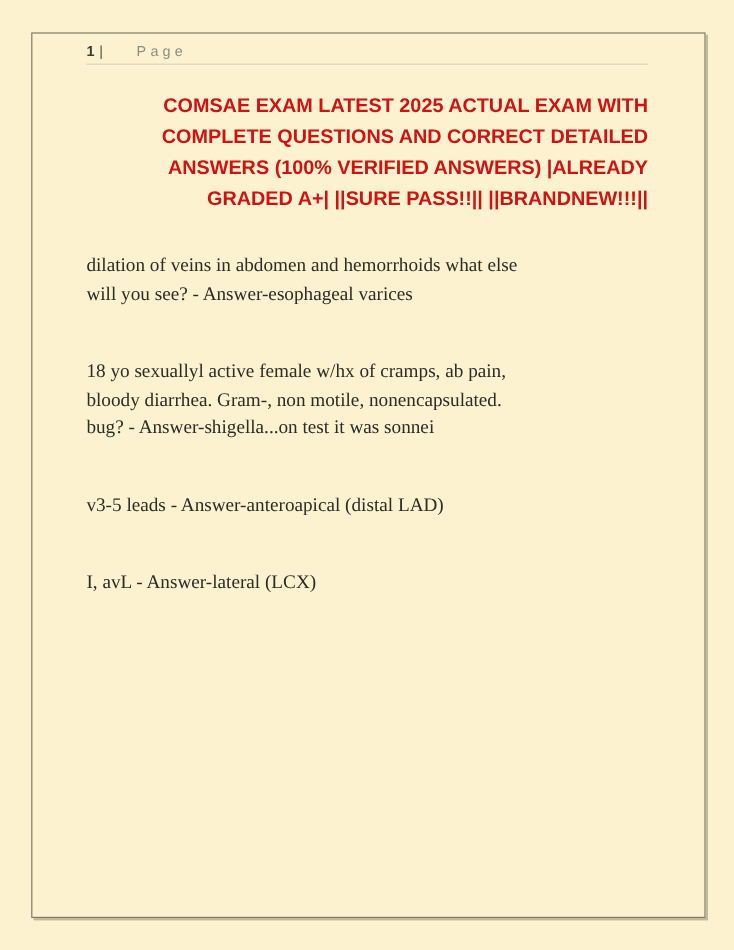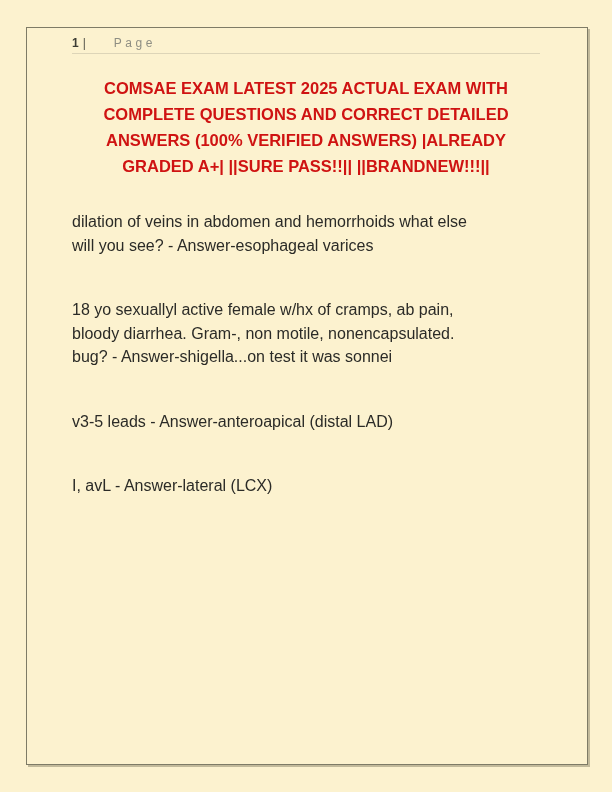--- a/index.html
+++ b/index.html
@@ -45,33 +45,34 @@
     color: #55554B;
     margin: 0 5px 0 4px;
   }
   .page-label {
     color: #8E8E83;
     letter-spacing: 3.5px;
     padding-left: 23px;
   }
   .doc-title {
     margin: 21px 0 31px 0;
-    text-align: center;
+    text-align: right;
     color: #CF1312;
     font-weight: bold;
     font-size: 16.5px;
     line-height: 26px;
     white-space: pre-line;
   }
   .paragraphs p {
     margin: 0 0 41px 0;
     color: #2B2B27;
     font-size: 16px;
     line-height: 23.5px;
     white-space: pre-line;
+    font-family: Liberation Serif, serif;
   }
 </style>
 </head>
 <body>
 
 <div class="page-border"></div>
 
 <div class="content">
 
   <div class="page-header">

